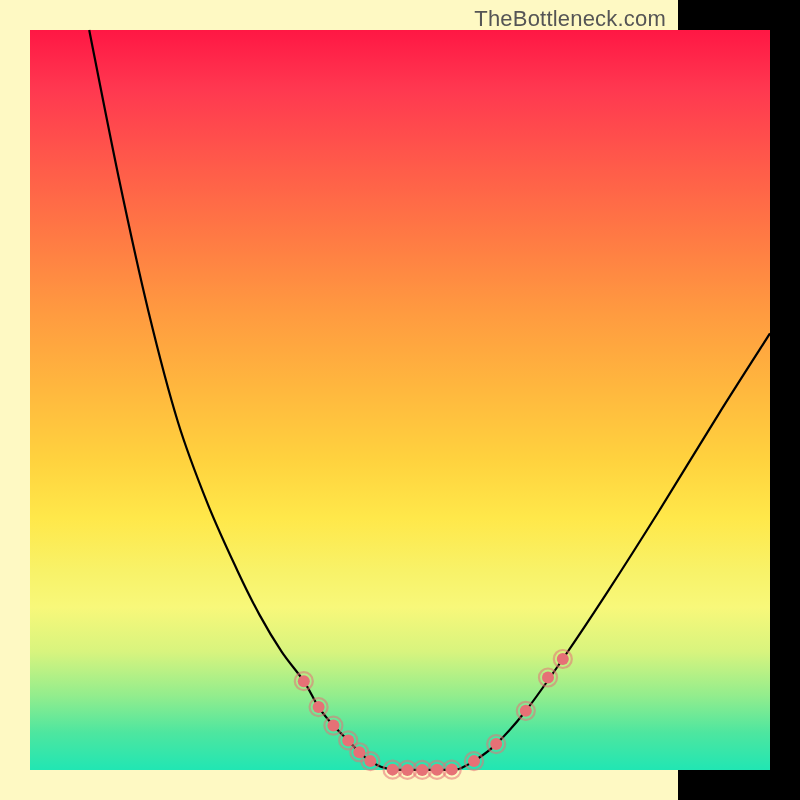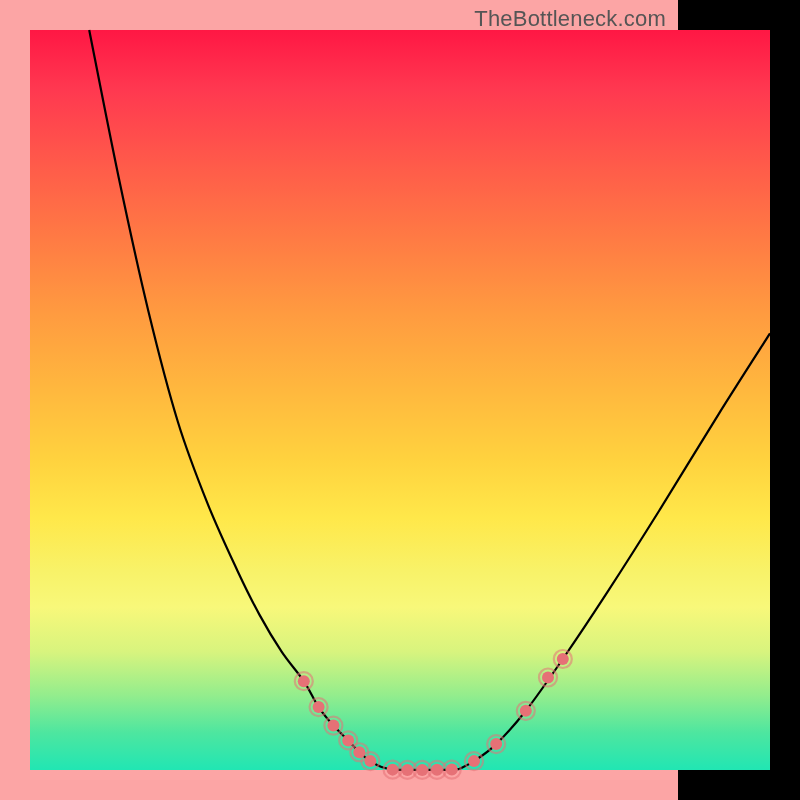--- a/index.html
+++ b/index.html
@@ -1,21 +1,21 @@
 <!DOCTYPE html>
 <html><head>
 <meta charset="utf-8">
 <style>
   * { margin: 0; padding: 0; box-sizing: border-box; }
   html, body { width: 800px; height: 800px; overflow: hidden; background: #000; }
   .stage {
     position: relative;
     width: 678px;
     height: 800px;
-    background: #fca5a5;
+    background: #fef9c3;
   }
   .plot-area {
     position: absolute;
     left: 30px;
     top: 30px;
     width: 740px;
     height: 740px;
     background: linear-gradient(to bottom,
       #ff1744 0%,
       #ff3850 8%,

